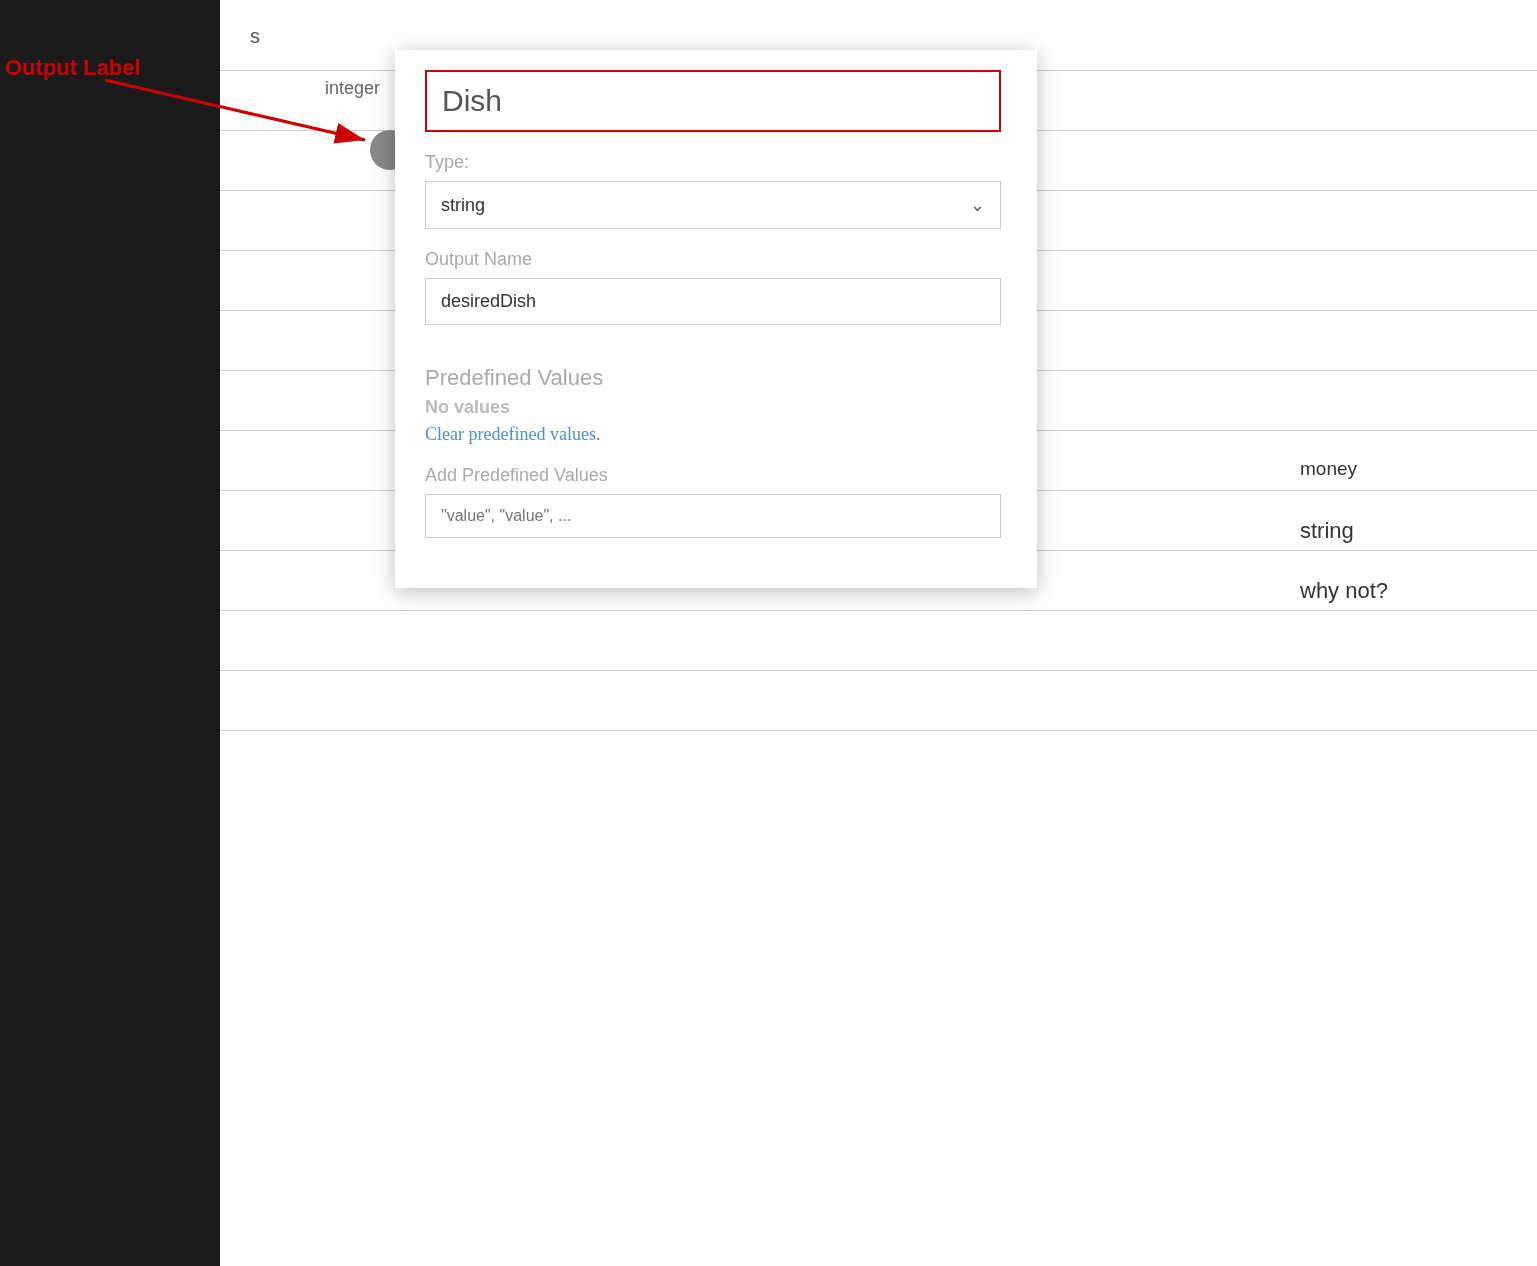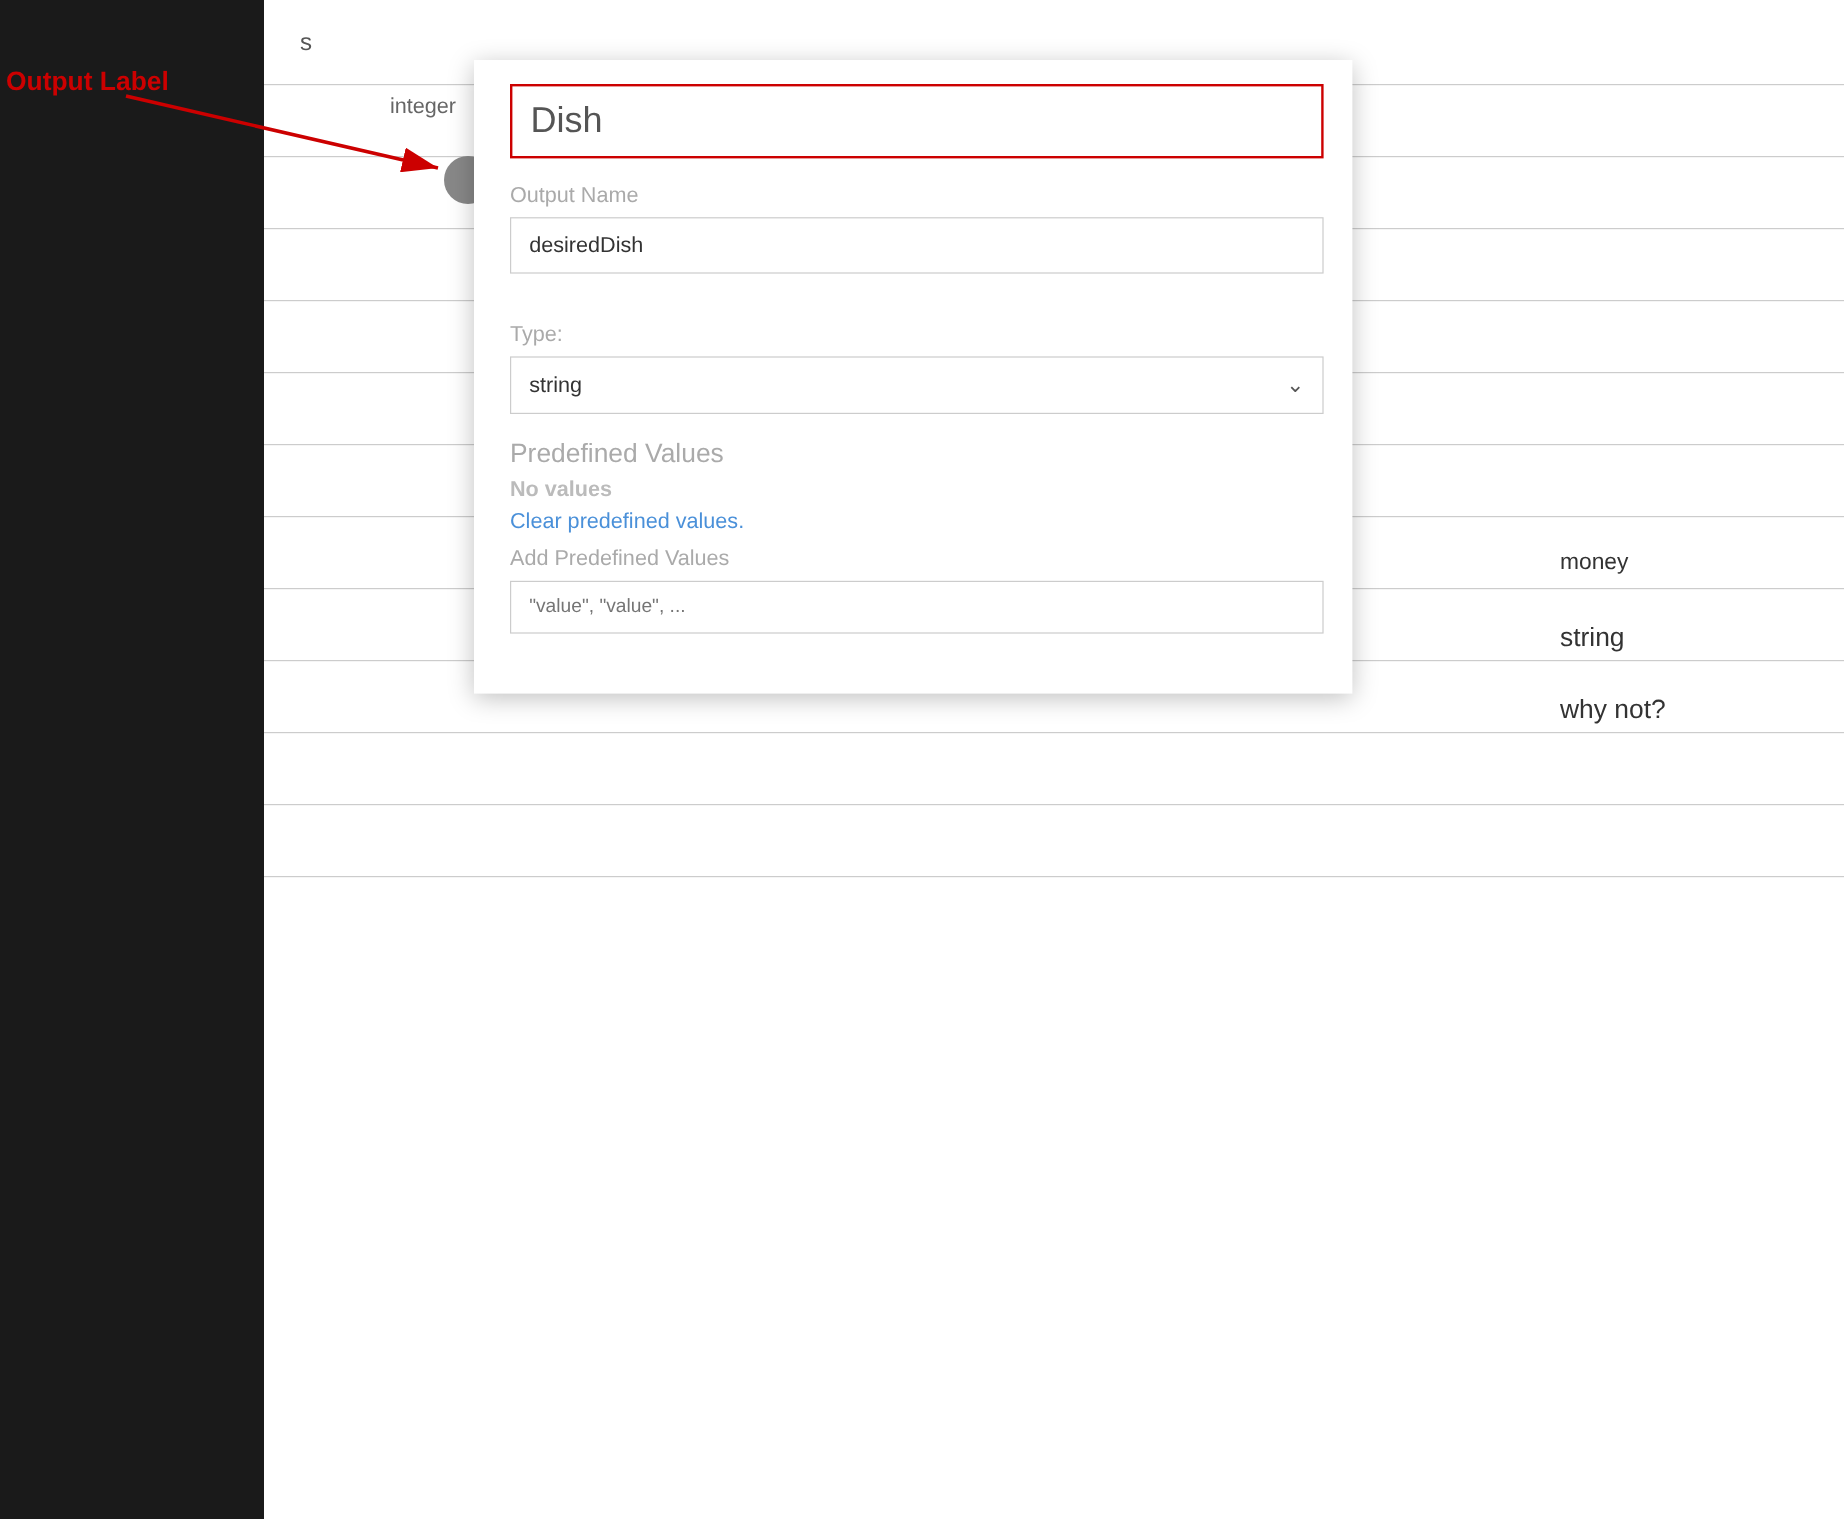--- a/index.html
+++ b/index.html
@@ -35,24 +35,24 @@
       width: 1317px;
       height: 1266px;
       background: #fff;
     }
 
     
     .popup-panel {
       position: absolute;
       top: 50px;
       left: 395px;
-      width: 732px;
+      width: 642px;
       background: #fff;
       box-shadow: 0 4px 20px rgba(0,0,0,0.25);
-      padding: 20px 24px 30px 30px;
+      padding: 20px 36px 30px 30px;
       z-index: 10;
     }
 
     .output-label-text {
       font-size: 22px;
       font-weight: bold;
       color: #cc0000;
       font-family: Arial, sans-serif;
     }
 
@@ -124,22 +124,23 @@
       margin-bottom: 6px;
       display: block;
       font-weight: bold;
     }
 
     .clear-link {
       font-size: 18px;
       color: #4a90d9;
       text-decoration: none;
       display: block;
-      margin-bottom: 10px;
+      margin-bottom: 20px;
       cursor: pointer;
+      font-family: Liberation Serif, serif;
     }
 
     .add-predefined-label {
       font-size: 18px;
       color: #aaa;
       margin-bottom: 8px;
       display: block;
     }
 
     .add-predefined-input {
@@ -208,30 +209,30 @@
   <line x1="100" y1="30" x2="360" y2="90" stroke="#cc0000" stroke-width="3" marker-end="url(#arrowhead)"></line>
 </svg>
 
 <div class="popup-panel">
 
   <div class="title-input-wrapper">
     <span class="title-input-text">Dish</span>
   </div>
 
   <div class="form-section">
-    <span class="form-label">Output Name</span>
-    <input class="form-input" type="text" value="desiredDish" style="">
-  </div>
-
-  <div class="form-section">
     <span class="form-label">Type:</span>
     <div class="dropdown-wrapper">
       <span>string</span>
       <span class="dropdown-chevron">⌄</span>
     </div>
+  </div>
+
+  <div class="form-section">
+    <span class="form-label">Output Name</span>
+    <input class="form-input" type="text" value="desiredDish" style="">
   </div>
 
   <div class="form-section">
     <span class="predefined-label">Predefined Values</span>
     <span class="no-values-text">No values</span>
     <a class="clear-link" href="#">Clear predefined values.</a>
     <span class="add-predefined-label">Add Predefined Values</span>
     <input class="add-predefined-input" type="text" placeholder="&quot;value&quot;, &quot;value&quot;, ..." style="">
   </div>
 

